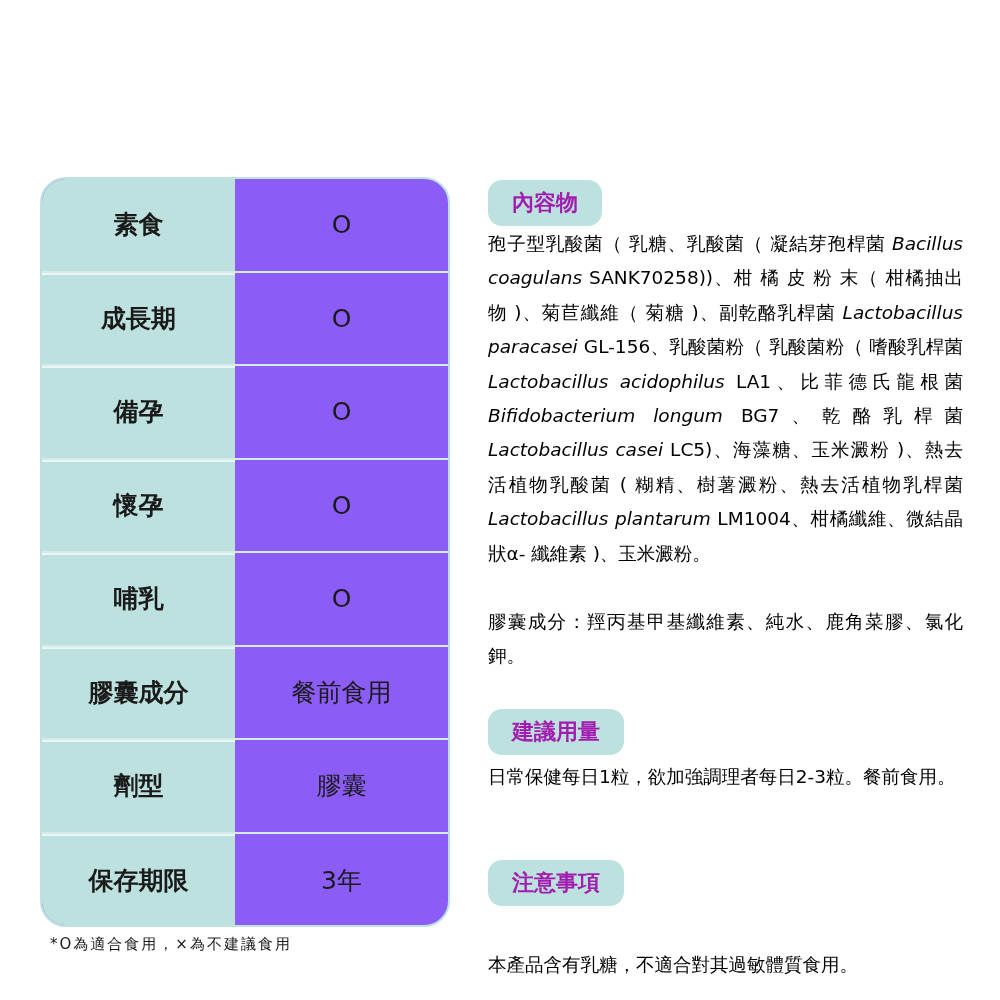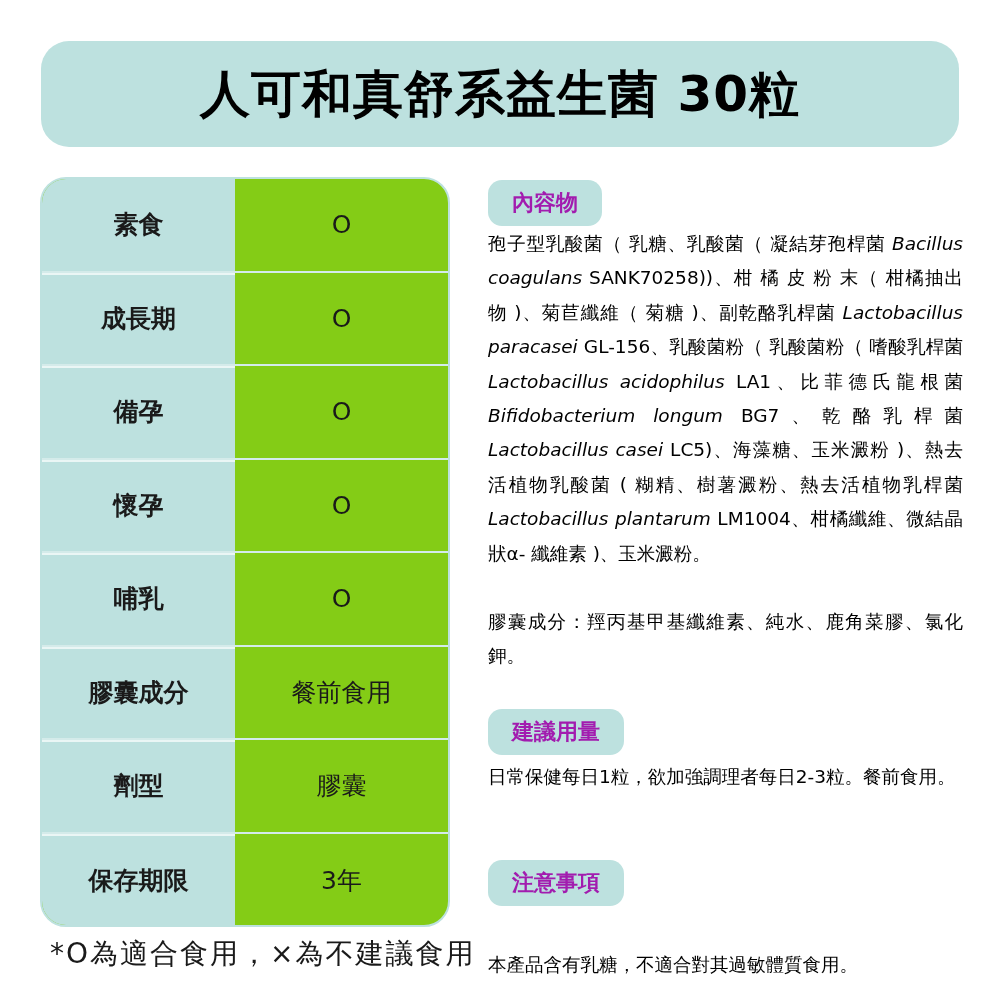--- a/index.html
+++ b/index.html
@@ -13,40 +13,40 @@
     position: absolute; left: 41px; top: 41px; width: 918px; height: 106px;
     background: #bde1df; border-radius: 28px;
     display: flex; align-items: center; justify-content: center;
   }
   .title-bar h1 {
     font-size: 50px; font-weight: bold; letter-spacing: 1px; color: #000;
   }
 
   .spec-table {
     position: absolute; left: 40px; top: 177px; width: 410px; height: 750px;
-    border: 2px solid #bde1df; border-radius: 26px; overflow: hidden; background: #84cc16;
+    border: 2px solid #bde1df; border-radius: 26px; overflow: hidden; background: #8b5cf6;
   }
   .spec-row {
     display: flex; height: 93.5px; border-bottom: 2px solid #d4ebea;
   }
   .spec-row:last-child { border-bottom: none; }
   .spec-label {
     width: 193px; background: #bde1df; display: flex; align-items: center; justify-content: center;
     font-size: 25px; font-weight: bold; color: #1a1a1a;
     border-bottom: 0;
   }
   .spec-value {
     flex: 1; display: flex; align-items: center; justify-content: center;
     font-size: 25px; color: #1a1a1a;
   }
   .spec-row + .spec-row .spec-label { box-shadow: inset 0 2px 0 #eaf6f5; }
 
   .footnote {
     position: absolute; left: 50px; top: 935px; width: 400px;
-    font-size: 28px; letter-spacing: 2px; color: #1a1a1a; white-space: nowrap;
+    font-size: 15px; letter-spacing: 2px; color: #1a1a1a; white-space: nowrap;
   }
 
   .section-tag {
     position: absolute; left: 488px; height: 46px; padding: 0 24px;
     background: #bde1df; border-radius: 14px;
     display: flex; align-items: center;
     font-size: 22px; font-weight: bold; color: #a21caf;
   }
   .section-body {
     position: absolute; left: 488px; width: 475px;
@@ -55,23 +55,20 @@
   }
   .section-body .p { display: block; }
   .section-body .gap { display: block; height: 34px; }
   .section-body i { font-style: italic; }
 </style>
 </head>
 <body>
 
 <div class="page">
 
-  <div class="title-bar">
-    <h1>人可和真舒系益生菌 30粒</h1>
-  </div>
 
   <div class="spec-table">
     <div class="spec-row">
       <div class="spec-label">素食</div>
       <div class="spec-value">O</div>
     </div>
     <div class="spec-row">
       <div class="spec-label">成長期</div>
       <div class="spec-value">O</div>
     </div>

